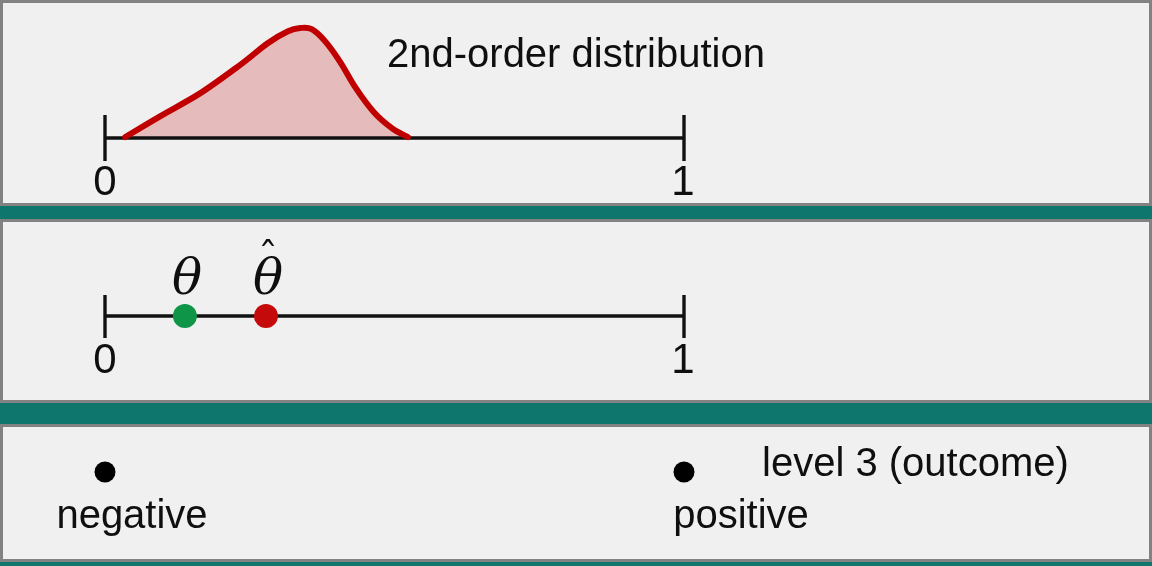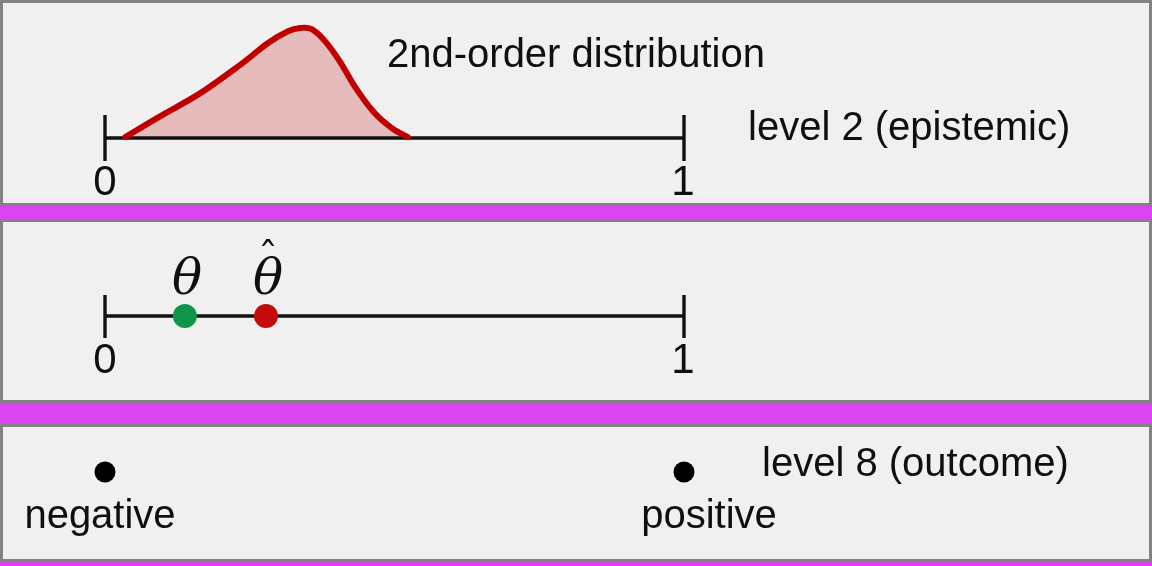--- a/index.html
+++ b/index.html
@@ -1,31 +1,31 @@
 <!DOCTYPE html>
 <html><head>
 <meta charset="utf-8">
 <style>
   html,body{margin:0;padding:0;background:#000;}
   .canvas{
-    position:relative;width:1152px;height:566px;background:#d946ef;overflow:hidden;
+    position:relative;width:1152px;height:566px;background:#0f766e;overflow:hidden;
     font-family:"Liberation Sans", sans-serif;color:#0f0f0f;
   }
   .panel{
     position:absolute;left:0;width:1152px;box-sizing:border-box;
     background:#f0f0f0;border:3px solid #828282;
   }
   .p1{top:0;height:206px;}
   .p2{top:219px;height:184px;}
   .p3{top:424px;height:138px;}
   #gfx{position:absolute;left:0;top:0;width:1152px;height:566px;}
   .txt{position:absolute;line-height:1;white-space:nowrap;}
   .lbl{font-size:40px;}
   .digit{font-size:42px;transform:translateX(-50%);}
-  .centered{transform:translateX(-50%);}
+  .centered{transform:translateX(-50%);margin-left:32px;}
   .theta{
     font-family:"DejaVu Serif", serif;font-style:italic;font-size:50px;
     transform:translateX(-50%);
   }
   .theta-hat{
     font-family:"DejaVu Serif", serif;font-style:italic;font-size:50px;
     transform:translateX(-50%);
   }
   .theta-hat .hat{
     position:absolute;left:50%;top:-16px;transform:translateX(-50%);
@@ -50,28 +50,27 @@
       <line x1="105" y1="316" x2="684" y2="316" stroke="#111111" stroke-width="3.4"></line>
       <line x1="105" y1="295" x2="105" y2="338" stroke="#111111" stroke-width="3.4"></line>
       <line x1="684" y1="295" x2="684" y2="338" stroke="#111111" stroke-width="3.4"></line>
       <circle cx="184.902" cy="316" r="12" fill="#0e9548"></circle>
       <circle cx="265.962" cy="316" r="12" fill="#c40a0a"></circle>
       <circle cx="105" cy="472" r="10.5" fill="#000000"></circle>
       <circle cx="684" cy="472" r="10.5" fill="#000000"></circle>
     </svg>
 
   <div class="txt lbl" style="left:387px;top:33px;">2nd-order distribution</div>
-  <div class="txt lbl" style="left:748px;top:106px;">level 2 (epistemic)</div>
   <div class="txt digit" style="left:105px;top:160px;">0</div>
   <div class="txt digit" style="left:683px;top:160px;">1</div>
 
   <div class="txt theta" style="left:187px;top:252px;">θ</div>
   <div class="txt theta-hat" style="left:268px;top:252px;">
     <span class="hat">ˆ</span><span>θ</span>
   </div>
   <div class="txt digit" style="left:105px;top:338px;">0</div>
   <div class="txt digit" style="left:683px;top:338px;">1</div>
 
   <div class="txt lbl centered" style="left:100px;top:494px;">negative</div>
   <div class="txt lbl centered" style="left:709px;top:494px;">positive</div>
-  <div class="txt lbl" style="left:762px;top:442px;">level 8 (outcome)</div>
+  <div class="txt lbl" style="left:762px;top:442px;">level 3 (outcome)</div>
 
 </div>
 
 </body></html>

